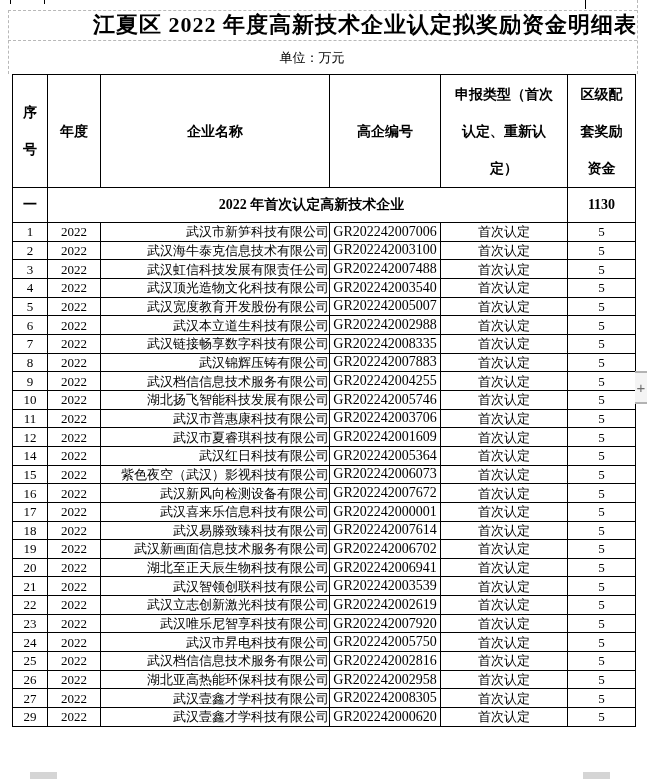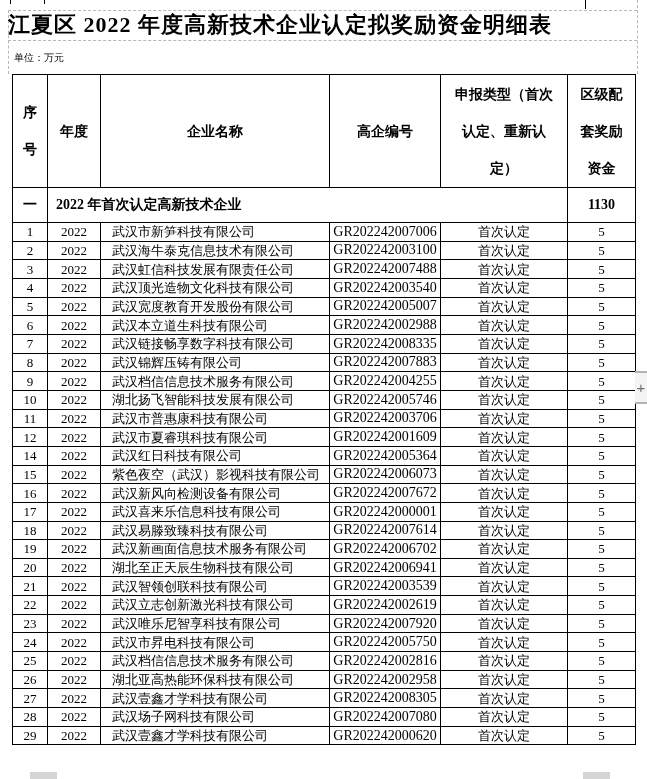--- a/index.html
+++ b/index.html
@@ -20,28 +20,28 @@
   
   .dash-h{position:absolute;left:8px;width:629px;height:0;border-top:1px dashed #b8b8b8;}
   .dash-h.top{top:10px;}
   .dash-h.mid{top:40px;}
   .dash-v{position:absolute;width:0;border-left:1px dashed #b8b8b8;}
   .dash-v.left{left:8px;top:10px;height:64px;}
   .dash-v.right{left:637px;top:0px;height:74px;}
 
   .title-block{
     position:absolute;left:8px;top:10px;width:629px;height:30px;
-    text-align:left;line-height:30px;
+    text-align:right;line-height:30px;
     font-size:22px;font-weight:bold;letter-spacing:1px;
     white-space:nowrap;
   }
   .units-row{
-    position:absolute;left:14px;top:40px;width:629px;height:34px;
-    text-align:left;line-height:36px;
-    font-size:10px;padding-right:13px;box-sizing:border-box;
+    position:absolute;left:4px;top:40px;width:629px;height:34px;
+    text-align:center;line-height:36px;
+    font-size:13px;padding-right:13px;box-sizing:border-box;
   }
 
   table.main{
     position:absolute;left:12px;top:74px;
     border-collapse:collapse;table-layout:fixed;
     width:623px;
   }
   table.main td, table.main th{
     border:1px solid #000;
     padding:0;
@@ -56,31 +56,31 @@
     height:112px;
     white-space:pre-line;
     font-family:Liberation Serif, serif;
   }
   tr.section-row td{
     height:34px;
     font-size:14px;
     font-weight:bold;
   }
   tr.section-row td.sec-label{
-    text-align:left;
+    text-align:center;
     padding-left:8px;
   }
   tr.data-row td{
     height:17.66px;
     font-size:13px;
     line-height:1;
   }
   tr.data-row td.c-name{
-    text-align:left;
-    padding-left:11px;
+    text-align:right;
+    padding-left:2px;
   }
   tr.data-row td.c-code{
     font-size:14px;
     font-family:Liberation Serif, serif;
   }
 
   
   .side-btn{
     position:absolute;left:635px;top:371px;width:12px;height:33px;
     background:#f4f4f4;
@@ -346,28 +346,20 @@
   </tr>
       <tr class="data-row">
     <td class="c-no">27</td>
     <td class="c-year">2022</td>
     <td class="c-name">武汉壹鑫才学科技有限公司</td>
     <td class="c-code">GR202242008305</td>
     <td class="c-type">首次认定</td>
     <td class="c-amt">5</td>
   </tr>
       <tr class="data-row">
-    <td class="c-no">28</td>
-    <td class="c-year">2022</td>
-    <td class="c-name">武汉场子网科技有限公司</td>
-    <td class="c-code">GR202242007080</td>
-    <td class="c-type">首次认定</td>
-    <td class="c-amt">5</td>
-  </tr>
-      <tr class="data-row">
     <td class="c-no">29</td>
     <td class="c-year">2022</td>
     <td class="c-name">武汉壹鑫才学科技有限公司</td>
     <td class="c-code">GR202242000620</td>
     <td class="c-type">首次认定</td>
     <td class="c-amt">5</td>
   </tr>
     </tbody>
 </table>
 

